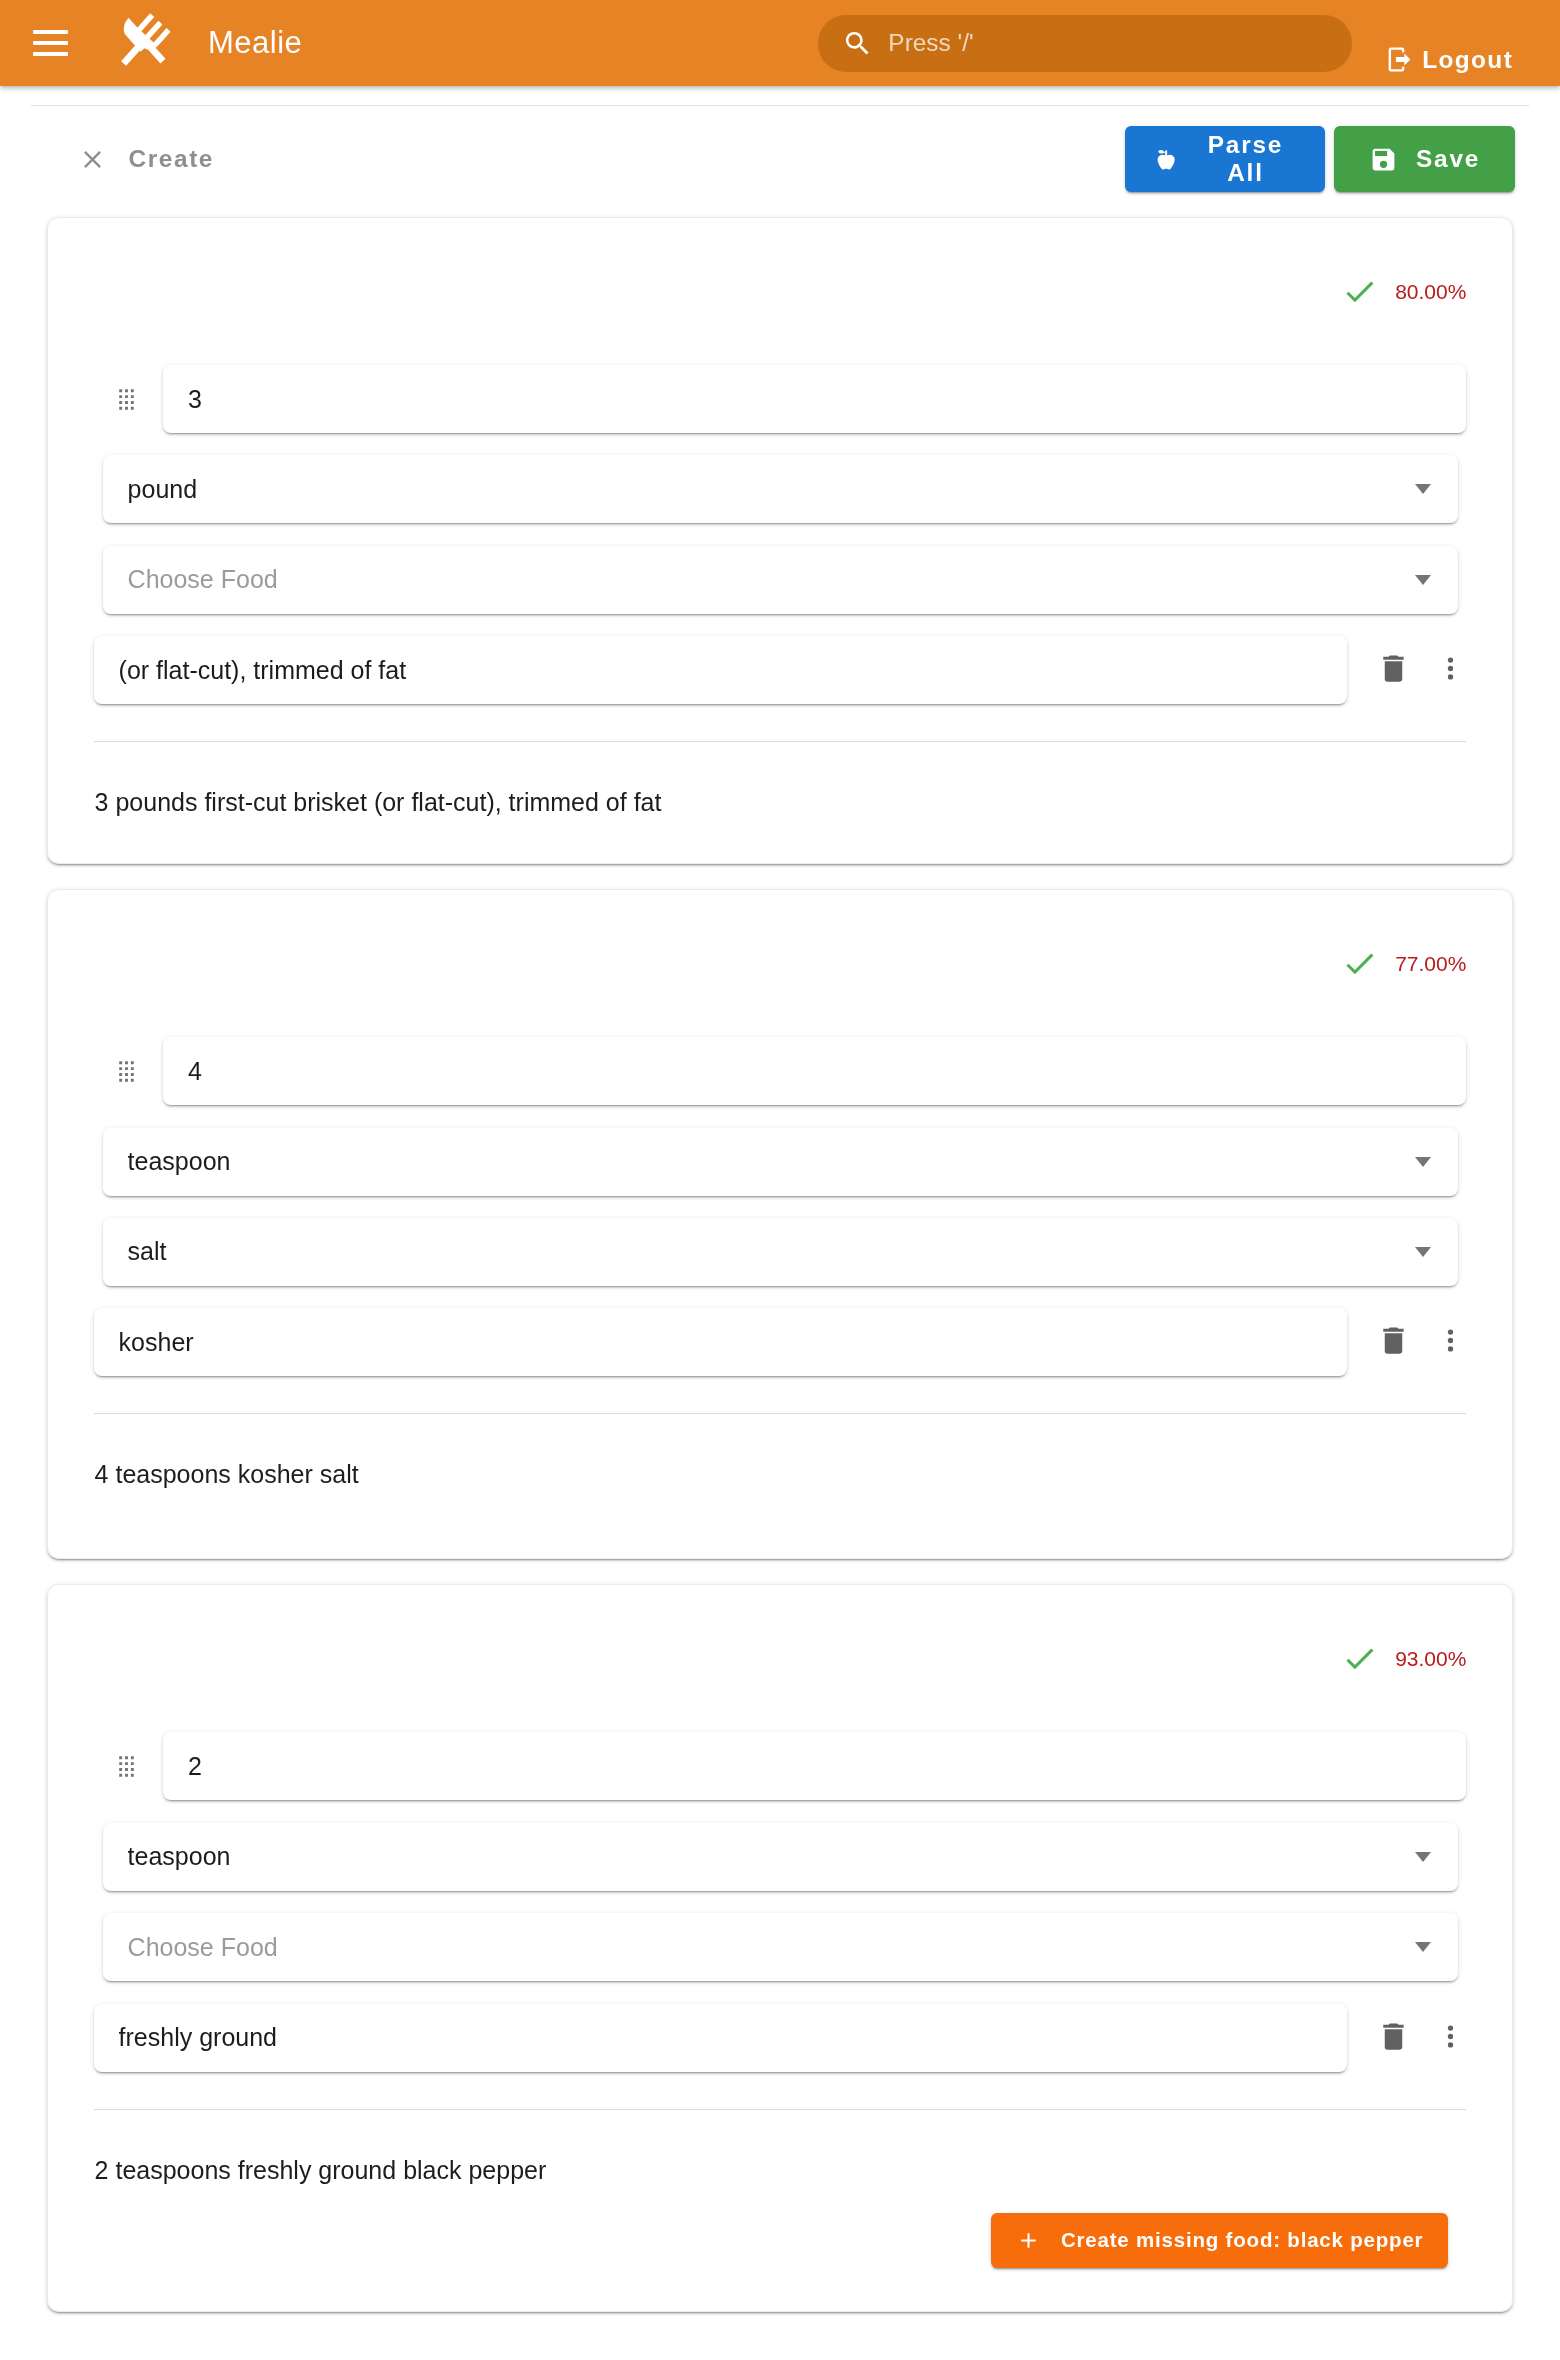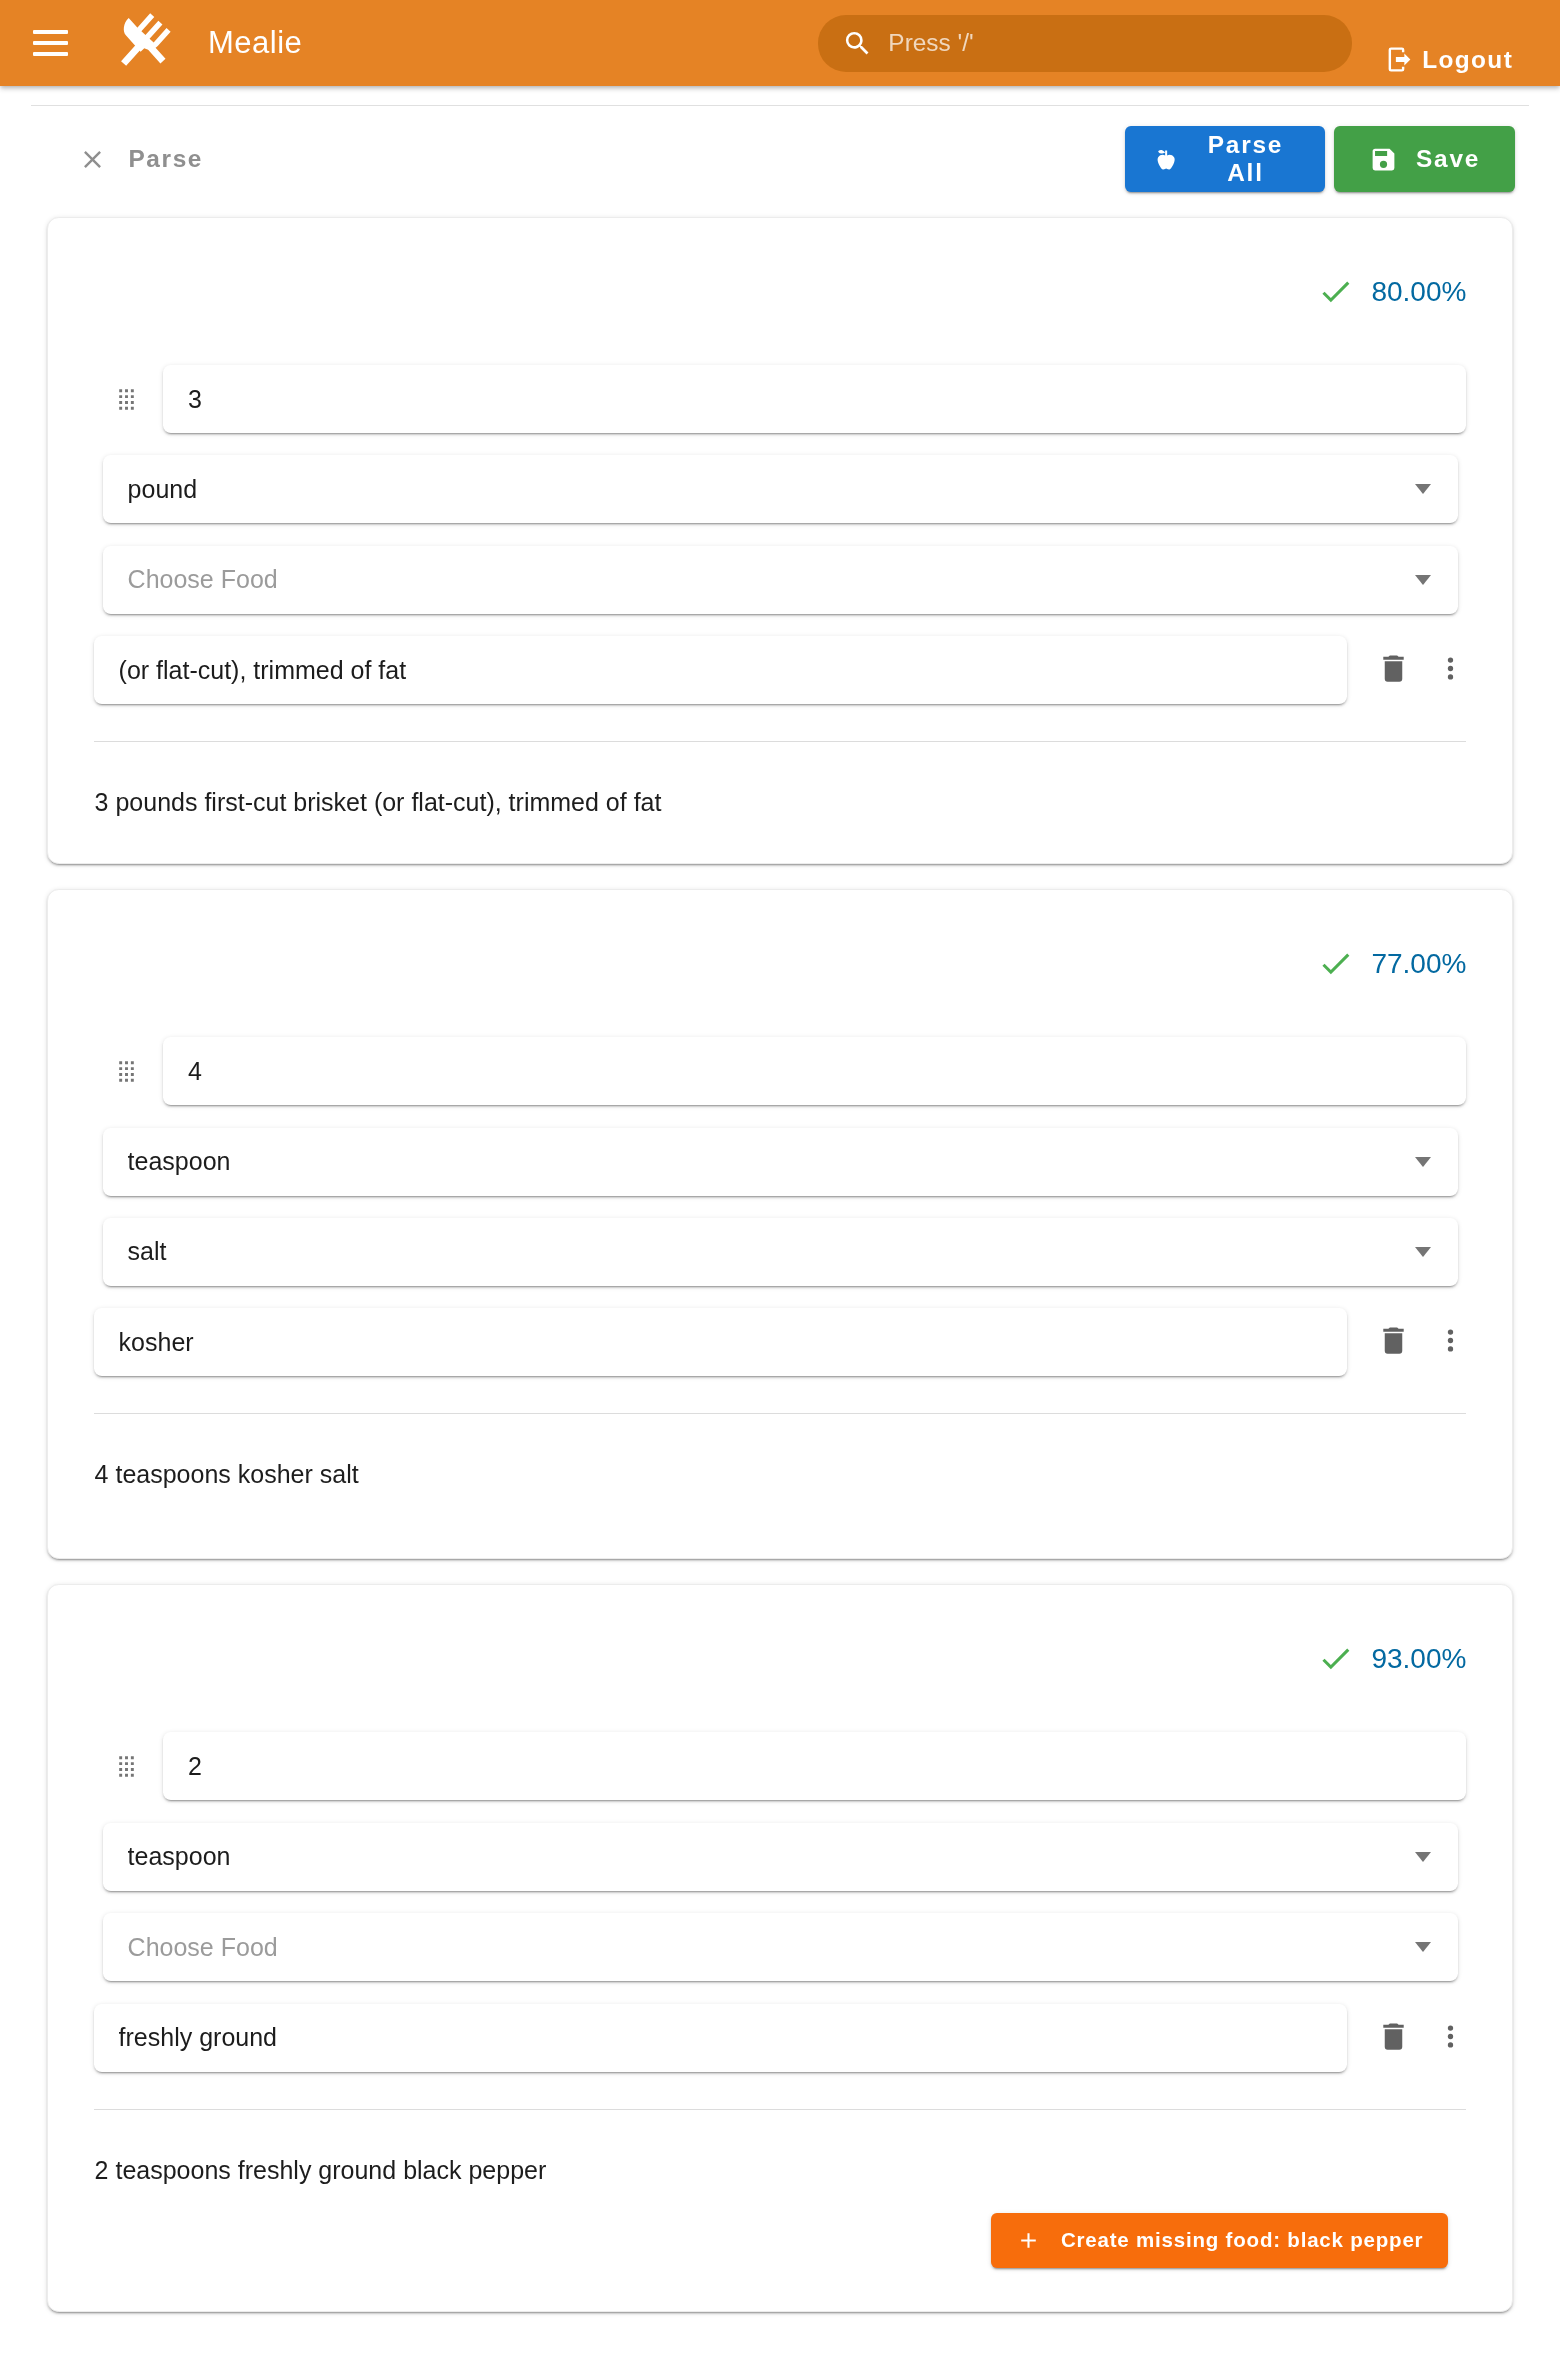--- a/index.html
+++ b/index.html
@@ -82,21 +82,21 @@
     box-shadow: 0 2.9px 1px -2px rgba(0,0,0,.2), 0 2px 2px 0 rgba(0,0,0,.14), 0 1px 4.9px 0 rgba(0,0,0,.12);
     padding: 55px 0 43px 0;
   }
   .card.pb-lg { padding-bottom: 66px; }
 
   .conf-row {
     display: flex; justify-content: flex-end; align-items: center;
     gap: 17.6px; margin: 0 46px 55px 0;
   }
   .conf-row svg { width: 37px; height: 37px; }
-  .conf-text { font-size: 28px; color: #0369a1; }
+  .conf-text { font-size: 21px; color: #b91c1c; }
 
   .qty-row { display: flex; align-items: center; margin: 0 46px 22.4px 61px; }
   .drag-handle { width: 35px; height: 35px; color: #757575; cursor: grab; flex: none; }
   .drag-handle svg { width: 35px; height: 35px; }
 
   .field {
     height: 68px; background: #fff; border: none; outline: none;
     border-radius: 7.8px; font-size: 25px; color: #1c1c1c;
     font-family: inherit;
     box-shadow: 0 2.9px 1px -2px rgba(0,0,0,.2), 0 2px 2px 0 rgba(0,0,0,.14), 0 1px 4.9px 0 rgba(0,0,0,.12);
@@ -166,21 +166,21 @@
 </header>
 
 <main class="main">
   <div class="top-divider"></div>
 
   <div class="toolbar">
     <button class="cancel-btn">
       <svg viewBox="0 0 24 24" fill="#8f8f8f">
         <path d="M19,6.41L17.59,5L12,10.59L6.41,5L5,6.41L10.59,12L5,17.59L6.41,19L12,13.41L17.59,19L19,17.59L13.41,12L19,6.41Z"></path>
       </svg>
-      <span>Parse</span>
+      <span>Create</span>
     </button>
     <div class="spacer"></div>
     <button class="btn btn-parse">
       <svg viewBox="0 0 24 24" fill="#ffffff">
         <path d="M20,10C22,13 17,22 15,22C13,22 13,21 12,21C11,21 11,22 9,22C7,22 2,13 4,10C6,7 9,7 11,8V5C5.38,8.07 4.11,3.78 4.11,3.78C4.11,3.78 6.77,0.19 11,5V3H13V8C15,7 18,7 20,10Z"></path>
       </svg>
       <span>Parse All</span>
     </button>
     <button class="btn btn-save">
       <svg viewBox="0 0 24 24" fill="#ffffff">

